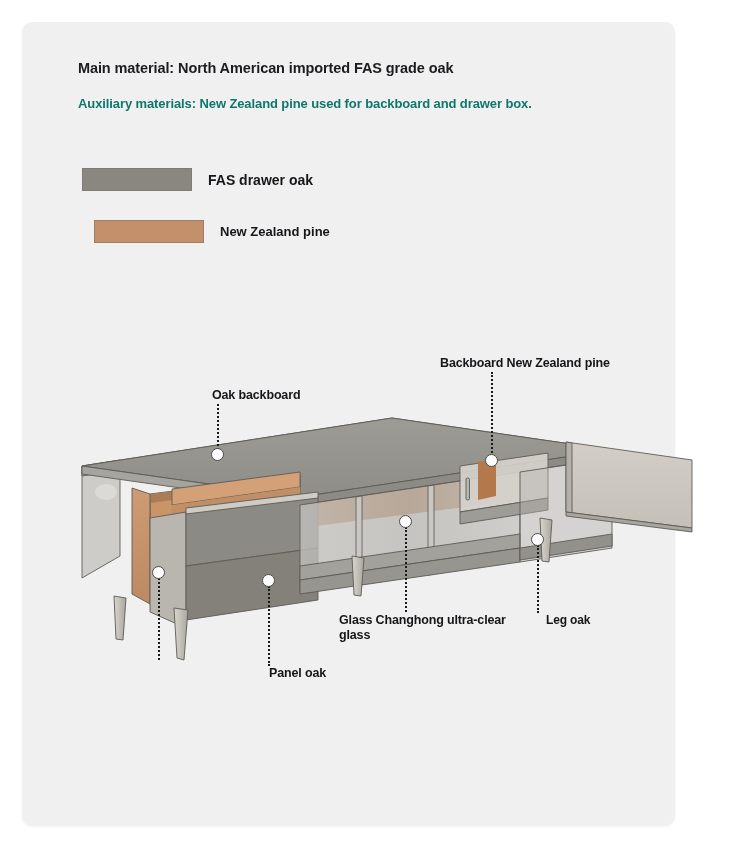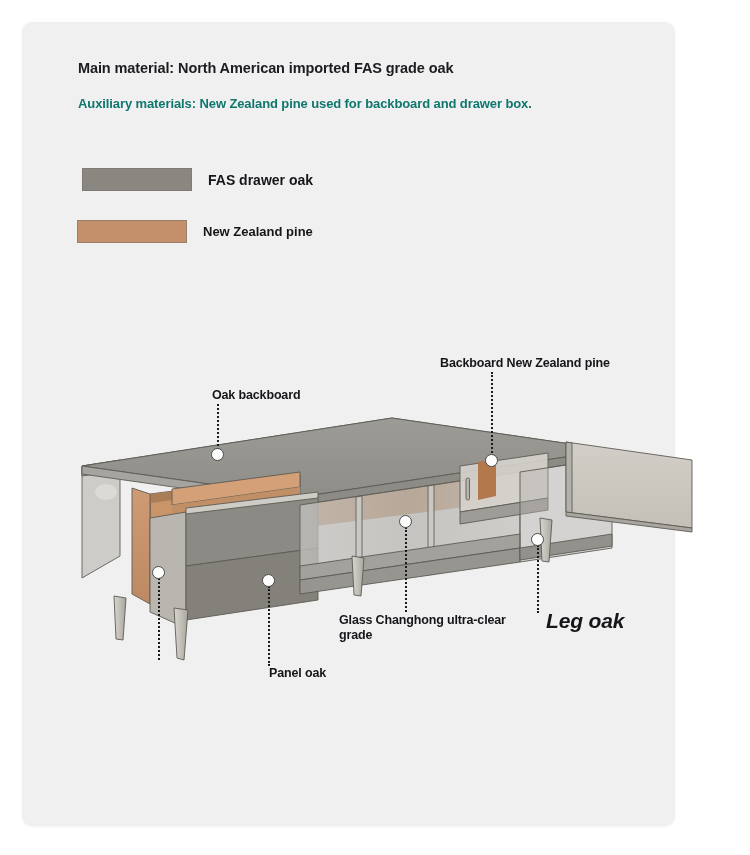--- a/index.html
+++ b/index.html
@@ -50,21 +50,21 @@
     font-size: 13px;
     font-weight: bold;
     color: #0f766e;
     letter-spacing: -0.1px;
     white-space: nowrap;
   }
 
   
   .legend-row { position: absolute; display: flex; align-items: center; }
   #legend-row-0 { left: 60px; top: 146px; }
-  #legend-row-1 { left: 55px; top: 198px; }
+  #legend-row-1 { left: 72px; top: 198px; }
 
   .legend-swatch {
     width: 110px;
     height: 23px;
     border: 1px solid rgba(120,115,108,0.55);
     box-sizing: border-box;
   }
   .legend-label {
     margin-left: 16px;
     font-size: 14px;
@@ -77,21 +77,21 @@
   
   .callout-label {
     position: absolute;
     font-size: 12.5px;
     font-weight: bold;
     color: #16161a;
     line-height: 15px;
     letter-spacing: -0.15px;
     padding-left: 48px;
   }
-  .callout-label.big { font-size: 21px; font-style: italic; }
+  .callout-label.big { font-size: 12px; }
 
   
   .leader {
     position: absolute;
     width: 0;
     border-left: 2px dotted #1a1a1a;
   }
 
   
   .marker {
@@ -242,17 +242,17 @@
   <div class="marker" style="left:531px; top:533px;"></div>
 
   <div class="callout-label" style="left:164px; top:388px;">Oak backboard</div>
 
   <div class="callout-label" style="left:392px; top:356px;">Backboard New Zealand pine</div>
 
 
   <div class="callout-label" style="left:221px; top:666px;">Panel oak</div>
 
   <div class="callout-label" style="left:291px; top:613px; width:190px; white-space:pre-line;">Glass Changhong ultra-clear
-grade</div>
+glass</div>
 
   <div class="callout-label big" style="left:498px; top:613px;">Leg oak</div>
 
 </div>
 
 </body></html>

